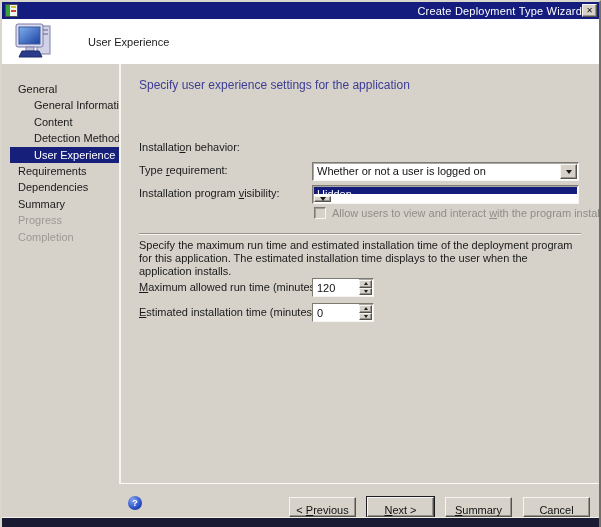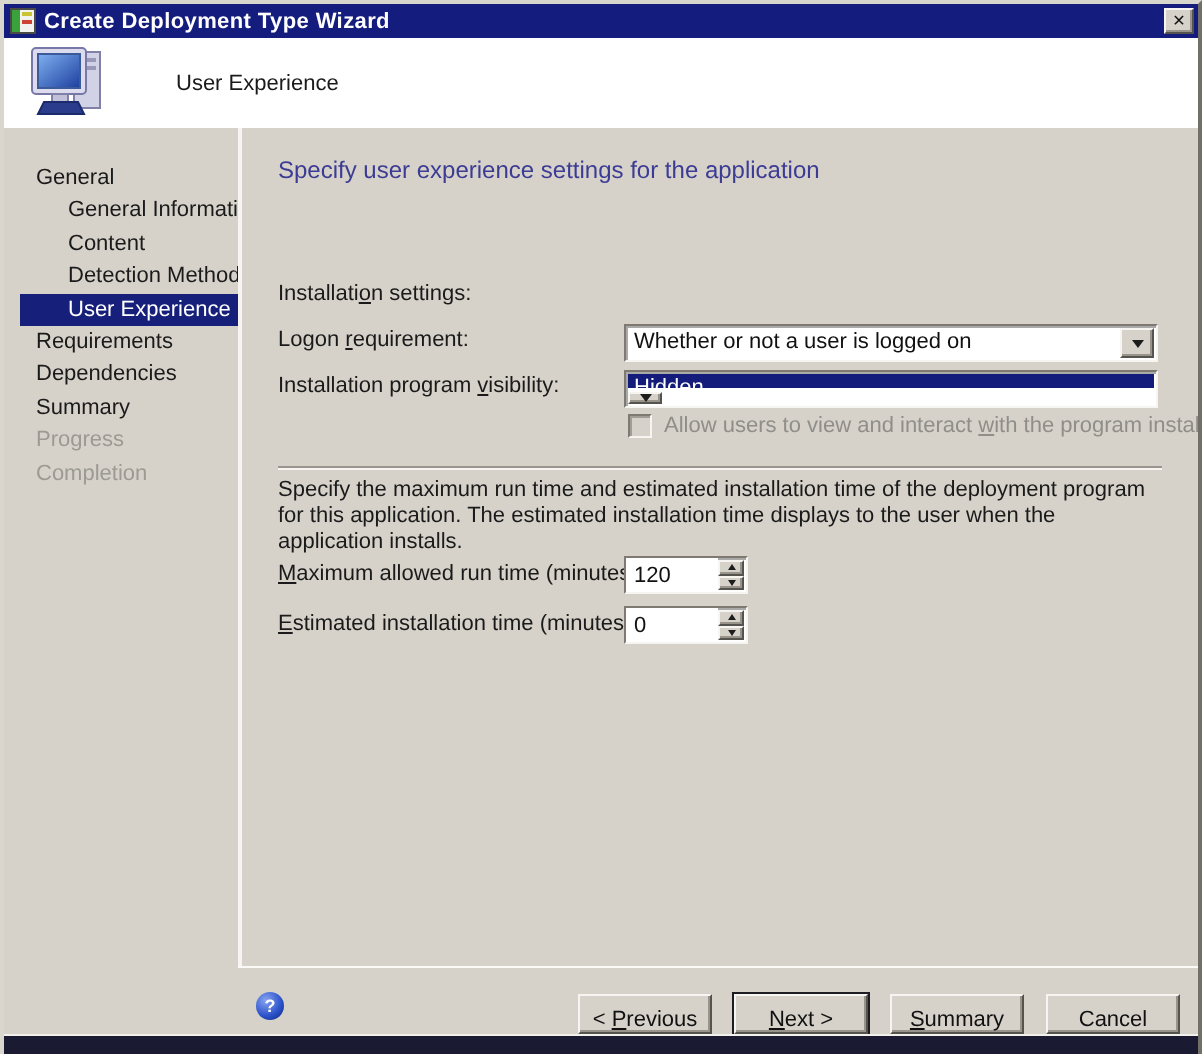--- a/index.html
+++ b/index.html
@@ -9,22 +9,22 @@
   .window{
     position:relative;width:601px;height:527px;overflow:hidden;
     background:#d6d2ca;
     border-top:2px solid #d9d6ce;border-left:2px solid #d9d6ce;border-right:2px solid #716f67;
   }
 
   
   .titlebar{position:absolute;left:0;top:0;right:0;height:17px;background:#141c7d;
     display:flex;align-items:center;padding:0 2px 0 3px;}
   .titlebar .app-icon{width:13px;height:13px;flex:0 0 13px;}
-  .titlebar .title{color:#ffffff;font-size:11px;font-weight:bold;margin-left:4px;flex:1;
-    white-space:nowrap;letter-spacing:.2px;}
+  .titlebar .title{color:#ffffff;font-size:11px;font-weight:normal;margin-left:4px;flex:1;
+    white-space:nowrap;letter-spacing:.2px;text-align:right;}
   .close-btn{width:15px;height:13px;background:#d6d2ca;border:1px solid;
     border-color:#f6f5f1 #55534e #55534e #f6f5f1;box-shadow:inset -1px -1px 0 #98948c;
     font-size:8px;font-weight:bold;color:#111;display:flex;align-items:center;justify-content:center;
     line-height:1;cursor:default;}
 
   
   .header{position:absolute;left:0;top:17px;right:0;height:45px;background:#ffffff;}
   .header .pc-icon{position:absolute;left:12px;top:3px;}
   .header .header-title{position:absolute;left:86px;top:17px;font-size:11px;color:#1a1a1a;}
 
@@ -141,23 +141,23 @@
       <li class="lvl0">Summary</li>
       <li class="lvl0 disabled">Progress</li>
       <li class="lvl0 disabled">Completion</li>
     </ul>
   </div>
   <div class="vdivider"></div>
 
   <div class="main">
     <div class="heading">Specify user experience settings for the application</div>
 
-    <div class="flabel" style="top:77px;left:18px;"><span>Installati</span><u>o</u><span>n settings:</span></div>
-
-    <div class="flabel" style="top:100px;left:18px;"><span>Logon </span><u>r</u><span>equirement:</span></div>
+    <div class="flabel" style="top:77px;left:18px;"><span>Installati</span><u>o</u><span>n behavior:</span></div>
+
+    <div class="flabel" style="top:100px;left:18px;"><span>Type </span><u>r</u><span>equirement:</span></div>
     <div class="combo" style="top:98px;">
       <div class="combo-value">Whether or not a user is logged on</div>
       <div class="arrow-btn">
           <span class="tri-down"></span>
         </div>
     </div>
 
     <div class="flabel" style="top:123px;left:18px;"><span>Installation program </span><u>v</u><span>isibility:</span></div>
     <div class="combo selected" style="top:121px;flex-direction:column;">
       <div class="combo-value">Hidden</div>

